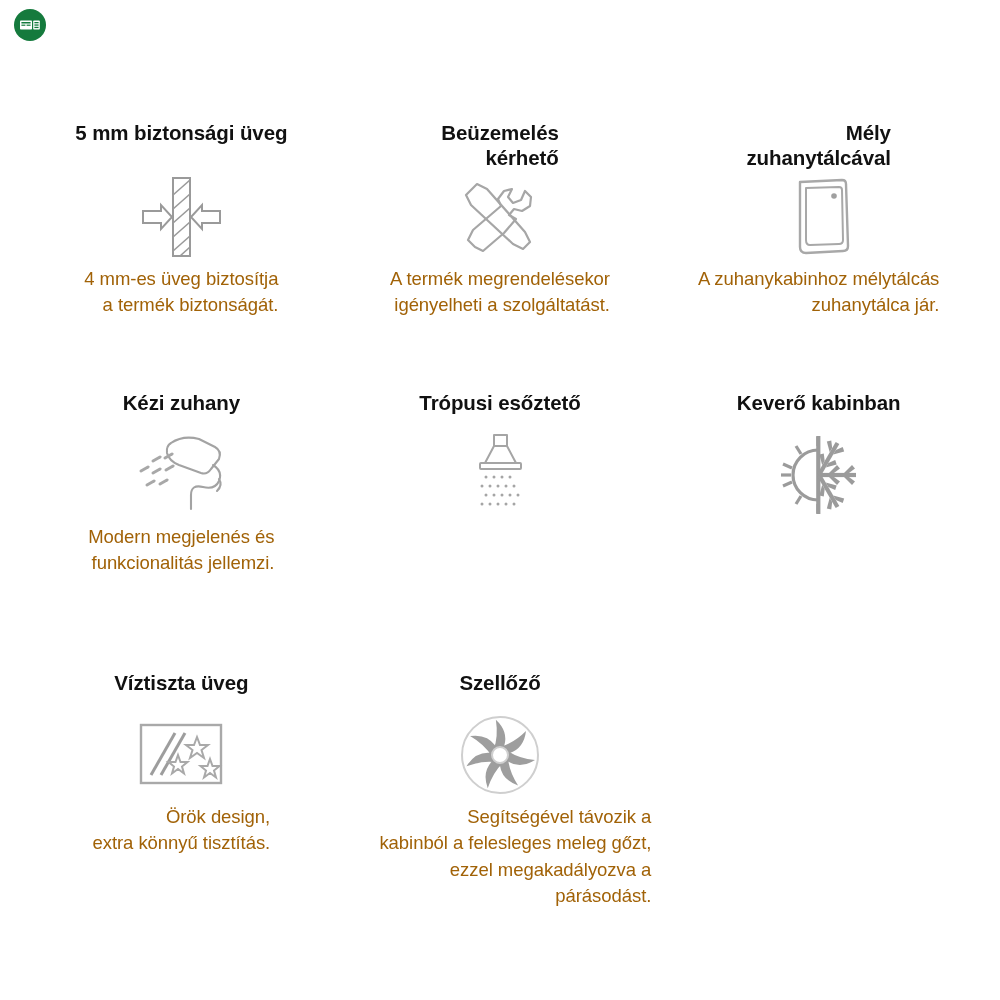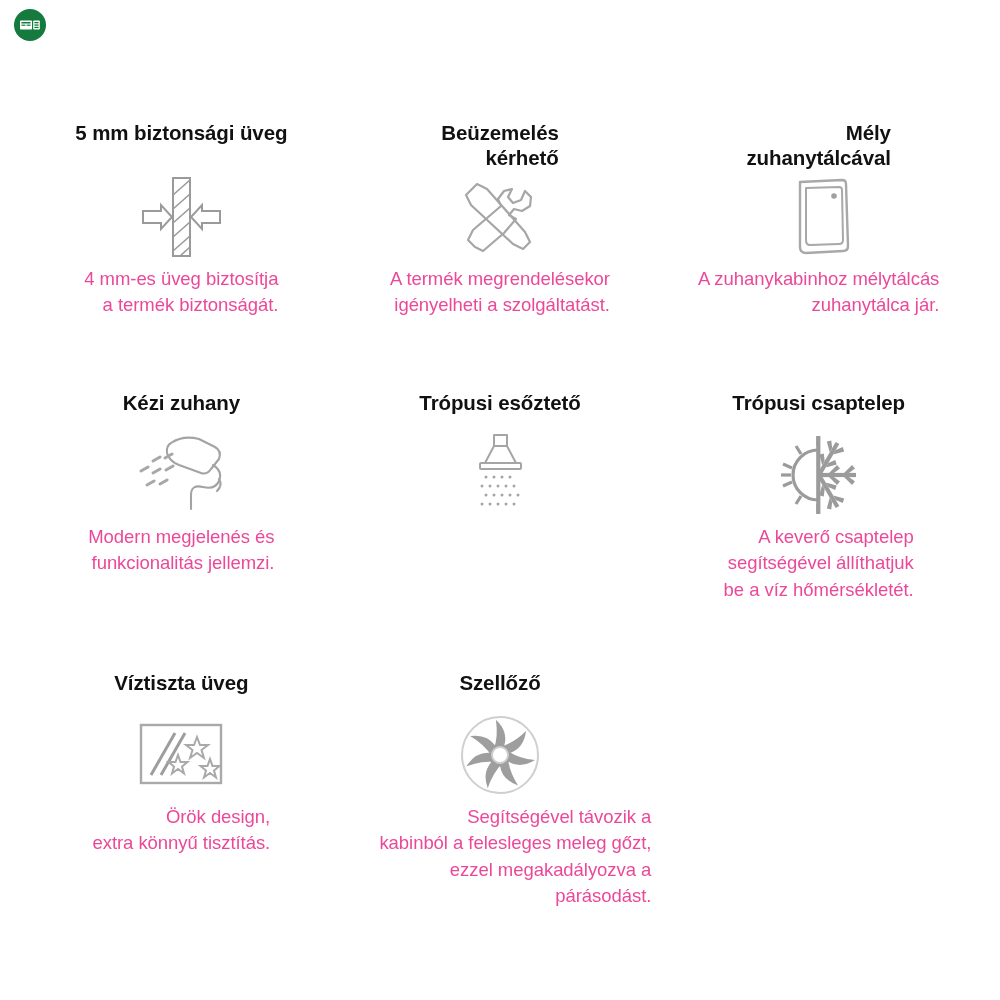--- a/index.html
+++ b/index.html
@@ -63,21 +63,21 @@
     height: 86px;
     display: flex;
     align-items: center;
     justify-content: center;
     margin-top: 4px;
     margin-bottom: 6px;
   }
   .f-desc {
     font-size: 18.5px;
     line-height: 1.42;
-    color: #ec4899;
+    color: #a16207;
     margin: 0;
     letter-spacing: -0.05px;
   }
 
   
   .row2 .f-title { min-height: 28px; }
   .row2 .f-icon  { margin-top: 14px; }
   .row3 .f-title { min-height: 28px; }
   .row3 .f-icon  { margin-top: 14px; }
 
@@ -209,21 +209,21 @@
             <circle cx="35" cy="71" r="1.5"></circle>
             <circle cx="43" cy="71" r="1.5"></circle>
             <circle cx="51" cy="71" r="1.5"></circle>
             <circle cx="59" cy="71" r="1.5"></circle>
         </g>
       </svg>
     </div>
   </div>
 
   <div class="feature row2">
-    <div class="f-title">Trópusi csaptelep</div>
+    <div class="f-title">Keverő kabinban</div>
     <div class="f-icon">
       <svg width="94" height="82" viewBox="0 0 94 82">
 
         <g fill="none" stroke="#9b9b9b" stroke-width="3.2" stroke-linecap="butt">
           <path d="M46 16 A25 25 0 0 0 46 66" fill="none"></path>
           <line x1="46" y1="3" x2="46" y2="12"></line>
           <line x1="24" y1="12" x2="29" y2="20"></line>
           <line x1="11" y1="30" x2="20" y2="34"></line>
           <line x1="9" y1="41" x2="19" y2="41"></line>
           <line x1="11" y1="52" x2="20" y2="48"></line>
@@ -252,21 +252,20 @@
               <rect x="0" y="-2.1" width="37" height="4.2"></rect>
               <path d="M10 -2.1 L18 -10 L21 -6.6 L15 -2.1 Z"></path>
               <path d="M10 2.1 L18 10 L21 6.6 L15 2.1 Z"></path>
               <path d="M25 -2.1 L33 -10 L36 -6.6 L30 -2.1 Z"></path>
               <path d="M25 2.1 L33 10 L36 6.6 L30 2.1 Z"></path>
             </g>
           </g>
         </g>
       </svg>
     </div>
-    <div class="f-desc">A keverő csaptelep<br>segítségével állíthatjuk<br>be a víz hőmérsékletét.</div>
   </div>
 
   <div class="feature row3">
     <div class="f-title">Víztiszta üveg</div>
     <div class="f-icon">
       <svg width="100" height="72" viewBox="0 0 100 72">
         <rect x="10" y="6" width="80" height="58" fill="none" stroke="#a9a9a9" stroke-width="2.4"></rect>
         <g stroke="#9d9d9d" stroke-width="3" stroke-linecap="butt">
           <line x1="20" y1="56" x2="44" y2="14"></line>
           <line x1="30" y1="56" x2="54" y2="14"></line>

